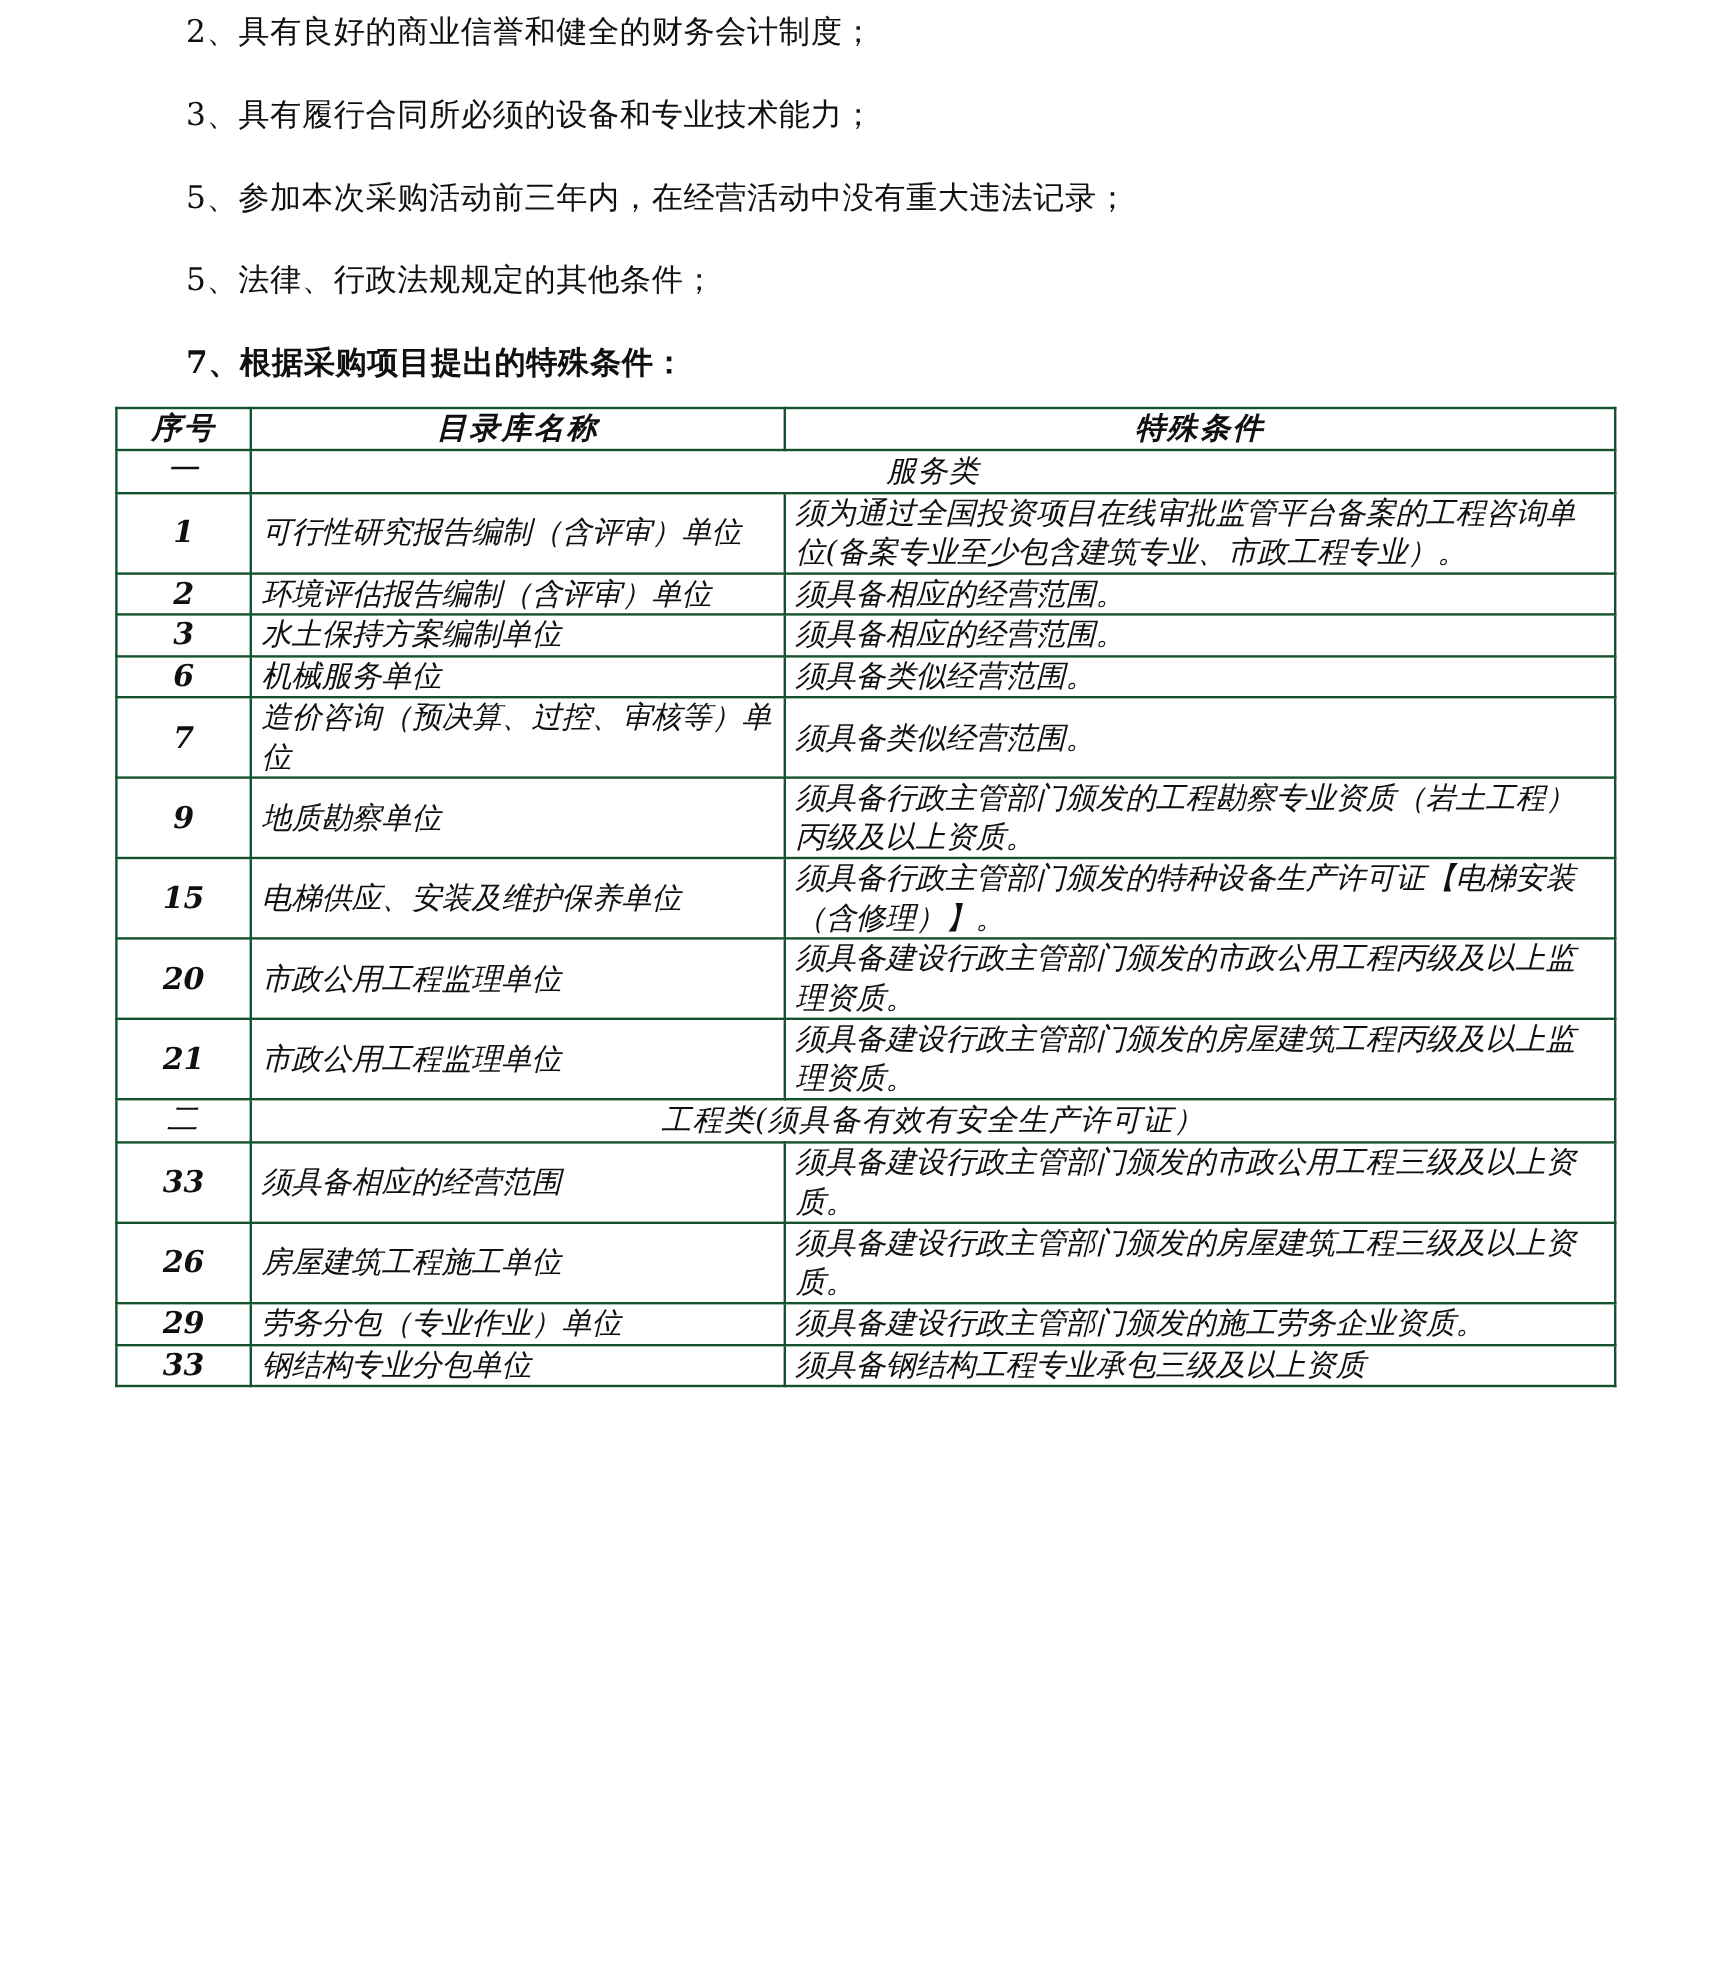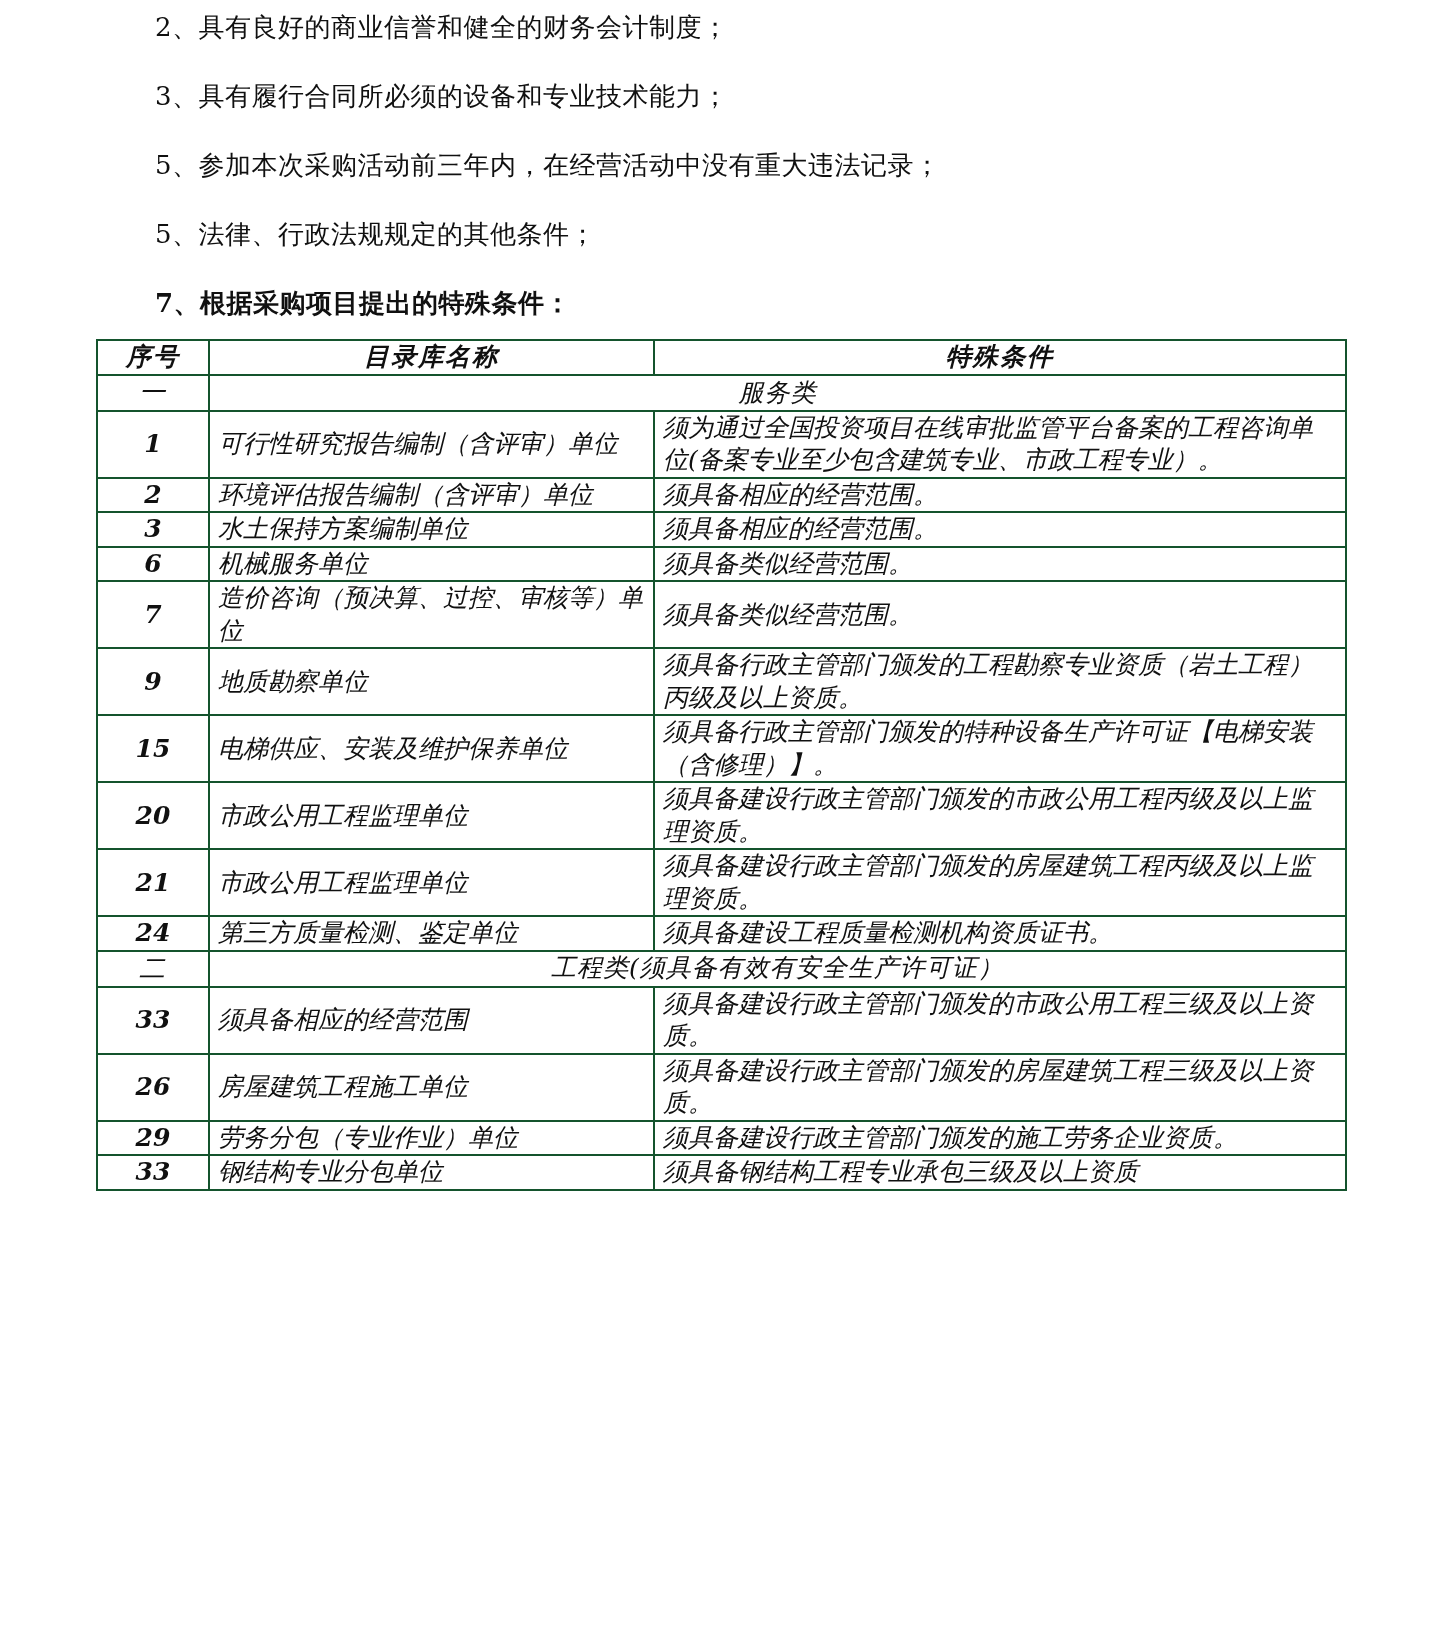--- a/index.html
+++ b/index.html
@@ -160,25 +160,20 @@
         <td class="no">20</td>
         <td class="name tight">市政公用工程监理单位</td>
         <td class="cond tight">须具备建设行政主管部门颁发的市政公用工程丙级及以上监理资质。</td>
       </tr>
       <tr>
         <td class="no">21</td>
         <td class="name tight">市政公用工程监理单位</td>
         <td class="cond tight">须具备建设行政主管部门颁发的房屋建筑工程丙级及以上监理资质。</td>
       </tr>
       <tr>
-        <td class="no">24</td>
-        <td class="name tight">第三方质量检测、鉴定单位</td>
-        <td class="cond tight">须具备建设工程质量检测机构资质证书。</td>
-      </tr>
-      <tr>
         <td class="no cn">二</td>
         <td class="section" colspan="2">工程类(须具备有效有安全生产许可证）</td>
       </tr>
       <tr>
         <td class="no">33</td>
         <td class="name tight">须具备相应的经营范围</td>
         <td class="cond tight">须具备建设行政主管部门颁发的市政公用工程三级及以上资质。</td>
       </tr>
       <tr>
         <td class="no">26</td>

